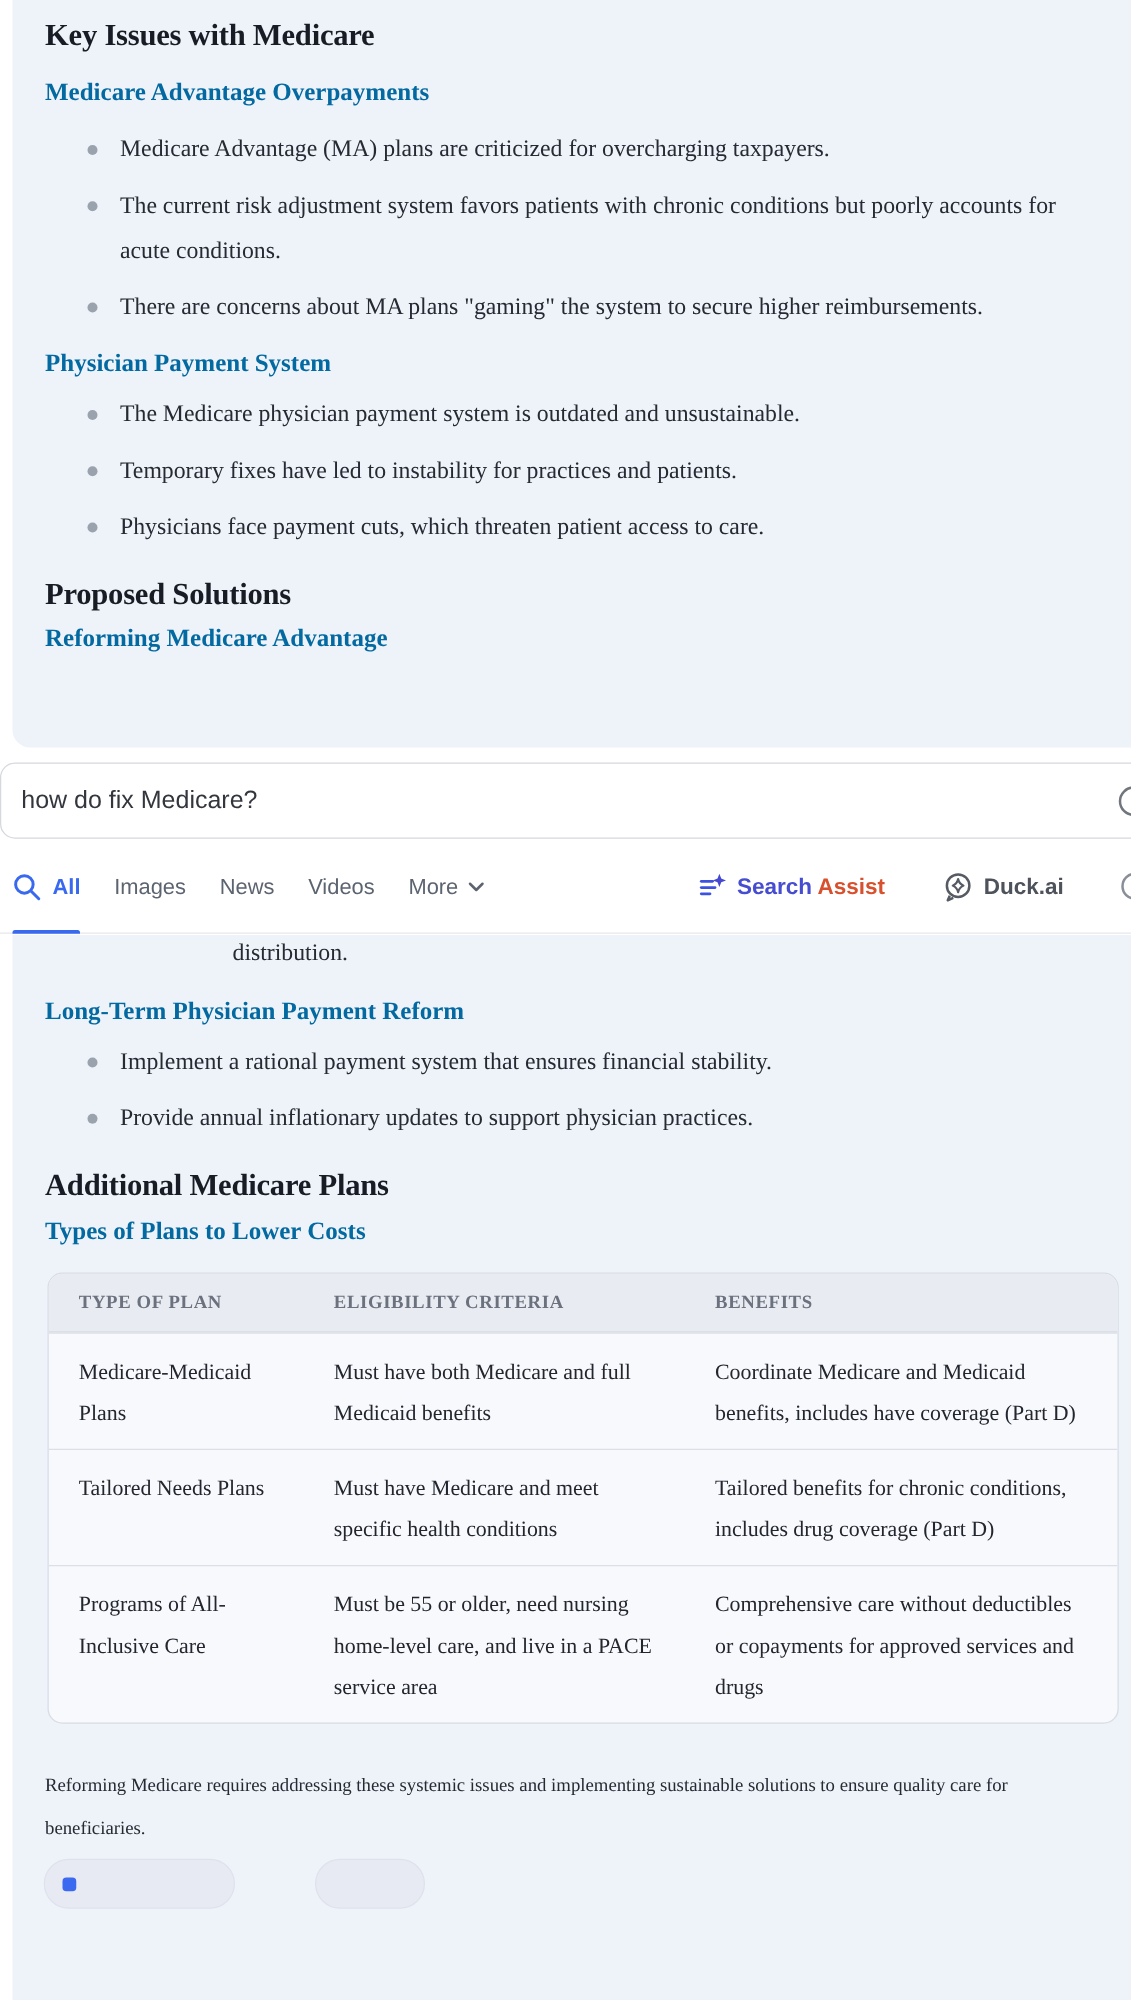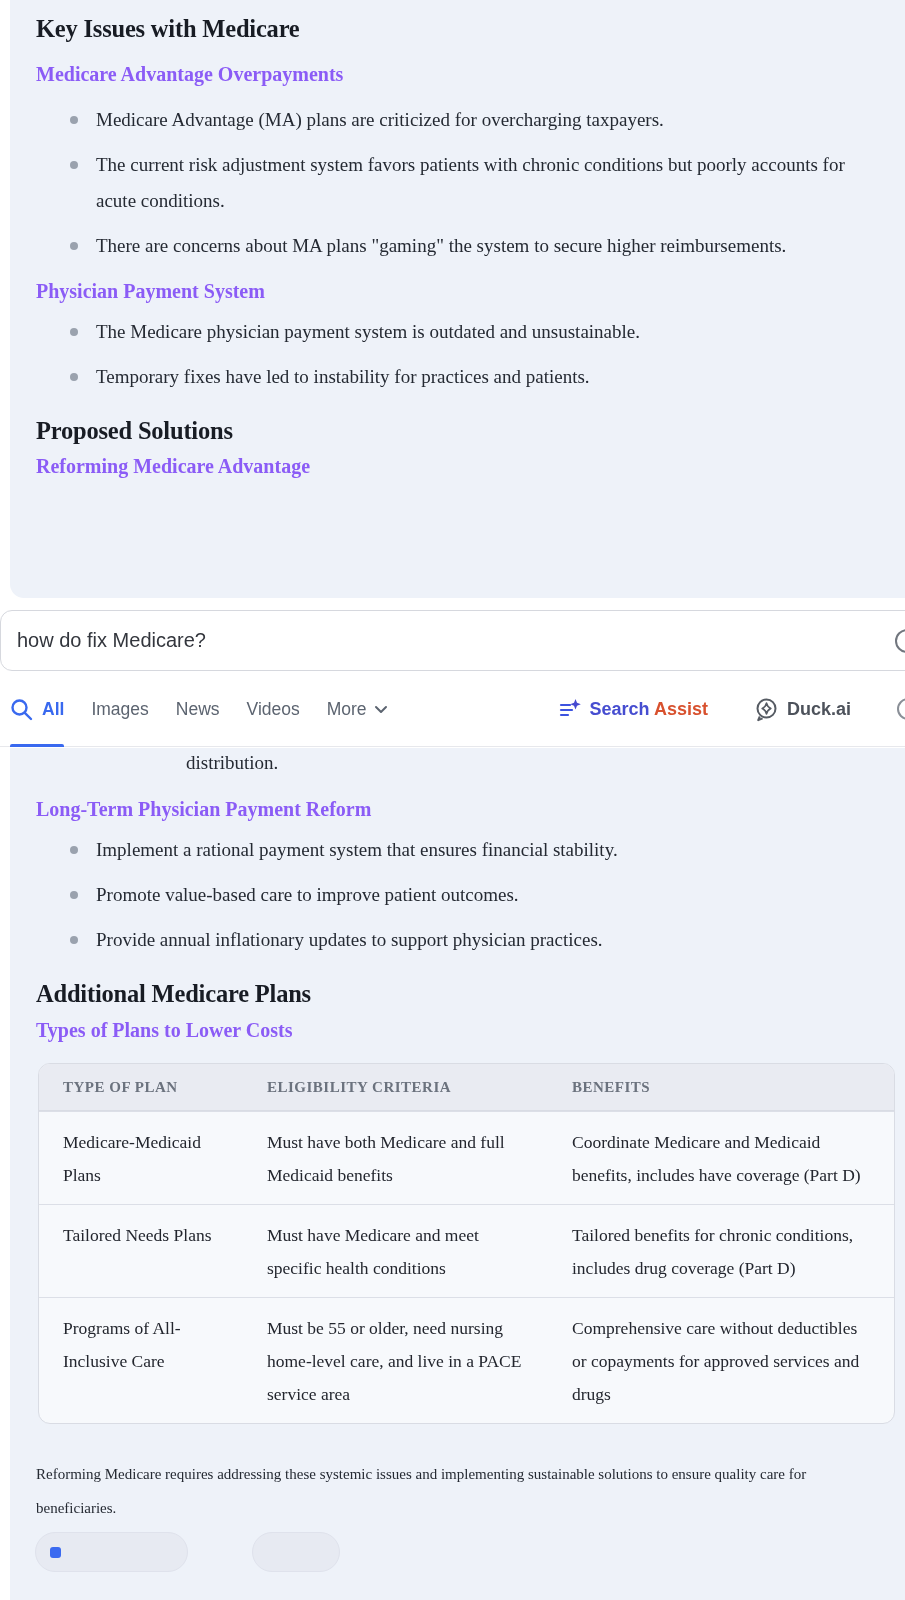--- a/index.html
+++ b/index.html
@@ -7,21 +7,21 @@
   body { font-family:"Liberation Sans","DejaVu Sans",sans-serif; color:#22262e; }
 
   .screen { position:relative; width:905px; height:1600px; overflow:hidden; background:#ffffff; }
 
   
   .panel { position:absolute; left:10px; width:895px; background:#eef2f9;font-family:Liberation Serif, serif; }
   .panel-top { top:0; height:598px; padding:14px 26px 0 26px; border-radius:0 0 0 14px; overflow:hidden; }
   .panel-bottom { top:748px; height:852px; padding:2px 26px 0 26px; overflow:hidden; }
 
   .ans-h2 { margin:0; font-size:24.5px; line-height:30px; font-weight:700; color:#181c24; letter-spacing:-0.2px; }
-  .ans-h3 { margin:0; font-size:20px; line-height:26px; font-weight:700; color:#8b5cf6; }
+  .ans-h3 { margin:0; font-size:20px; line-height:26px; font-weight:700; color:#0369a1; }
 
   .mt17{margin-top:17px;} .mt14{margin-top:14px;} .mt21{margin-top:21px;} .mt7{margin-top:7px;}
   .mt20{margin-top:20px;} .mt8{margin-top:8px;}
 
   ul.bullets { list-style:none; margin:15px 0 0 0; padding:0; }
   ul.bullets.tight { margin-top:10px; }
   ul.bullets li { position:relative; padding-left:60px; font-size:19px; line-height:36px; color:#252a33; margin-top:9px; }
   ul.bullets li:first-child { margin-top:0; }
   ul.bullets li::before { content:""; position:absolute; left:34px; top:14px; width:8px; height:8px; border-radius:50%; background:#9aa2ae; }
 
@@ -83,20 +83,21 @@
     <ul class="bullets">
       <li>Medicare Advantage (MA) plans are criticized for overcharging taxpayers.</li>
       <li>The current risk adjustment system favors patients with chronic conditions but poorly accounts for acute conditions.</li>
       <li>There are concerns about MA plans "gaming" the system to secure higher reimbursements.</li>
     </ul>
 
     <h3 class="ans-h3 mt14">Physician Payment System</h3>
     <ul class="bullets tight">
       <li>The Medicare physician payment system is outdated and unsustainable.</li>
       <li>Temporary fixes have led to instability for practices and patients.</li>
+      <li>Physicians face payment cuts, which threaten patient access to care.</li>
     </ul>
 
     <h2 class="ans-h2 mt21">Proposed Solutions</h2>
     <h3 class="ans-h3 mt7">Reforming Medicare Advantage</h3>
   </section>
 
   <div class="search-box">
     <input type="text" value="how do fix Medicare?" style="">
     <span class="search-partial-icon"></span>
   </div>
@@ -149,21 +150,20 @@
       <span class="edge-partial"></span>
     </div>
   </nav>
 
   <section class="panel panel-bottom">
     <p class="continuation">distribution.</p>
 
     <h3 class="ans-h3 mt20">Long-Term Physician Payment Reform</h3>
     <ul class="bullets tight">
       <li>Implement a rational payment system that ensures financial stability.</li>
-      <li>Promote value-based care to improve patient outcomes.</li>
       <li>Provide annual inflationary updates to support physician practices.</li>
     </ul>
 
     <h2 class="ans-h2 mt21">Additional Medicare Plans</h2>
     <h3 class="ans-h3 mt8">Types of Plans to Lower Costs</h3>
 
     <div class="plan-table">
       <div class="pt-grid pt-head">
         <div class="cell">TYPE OF PLAN</div>
         <div class="cell">ELIGIBILITY CRITERIA</div>

